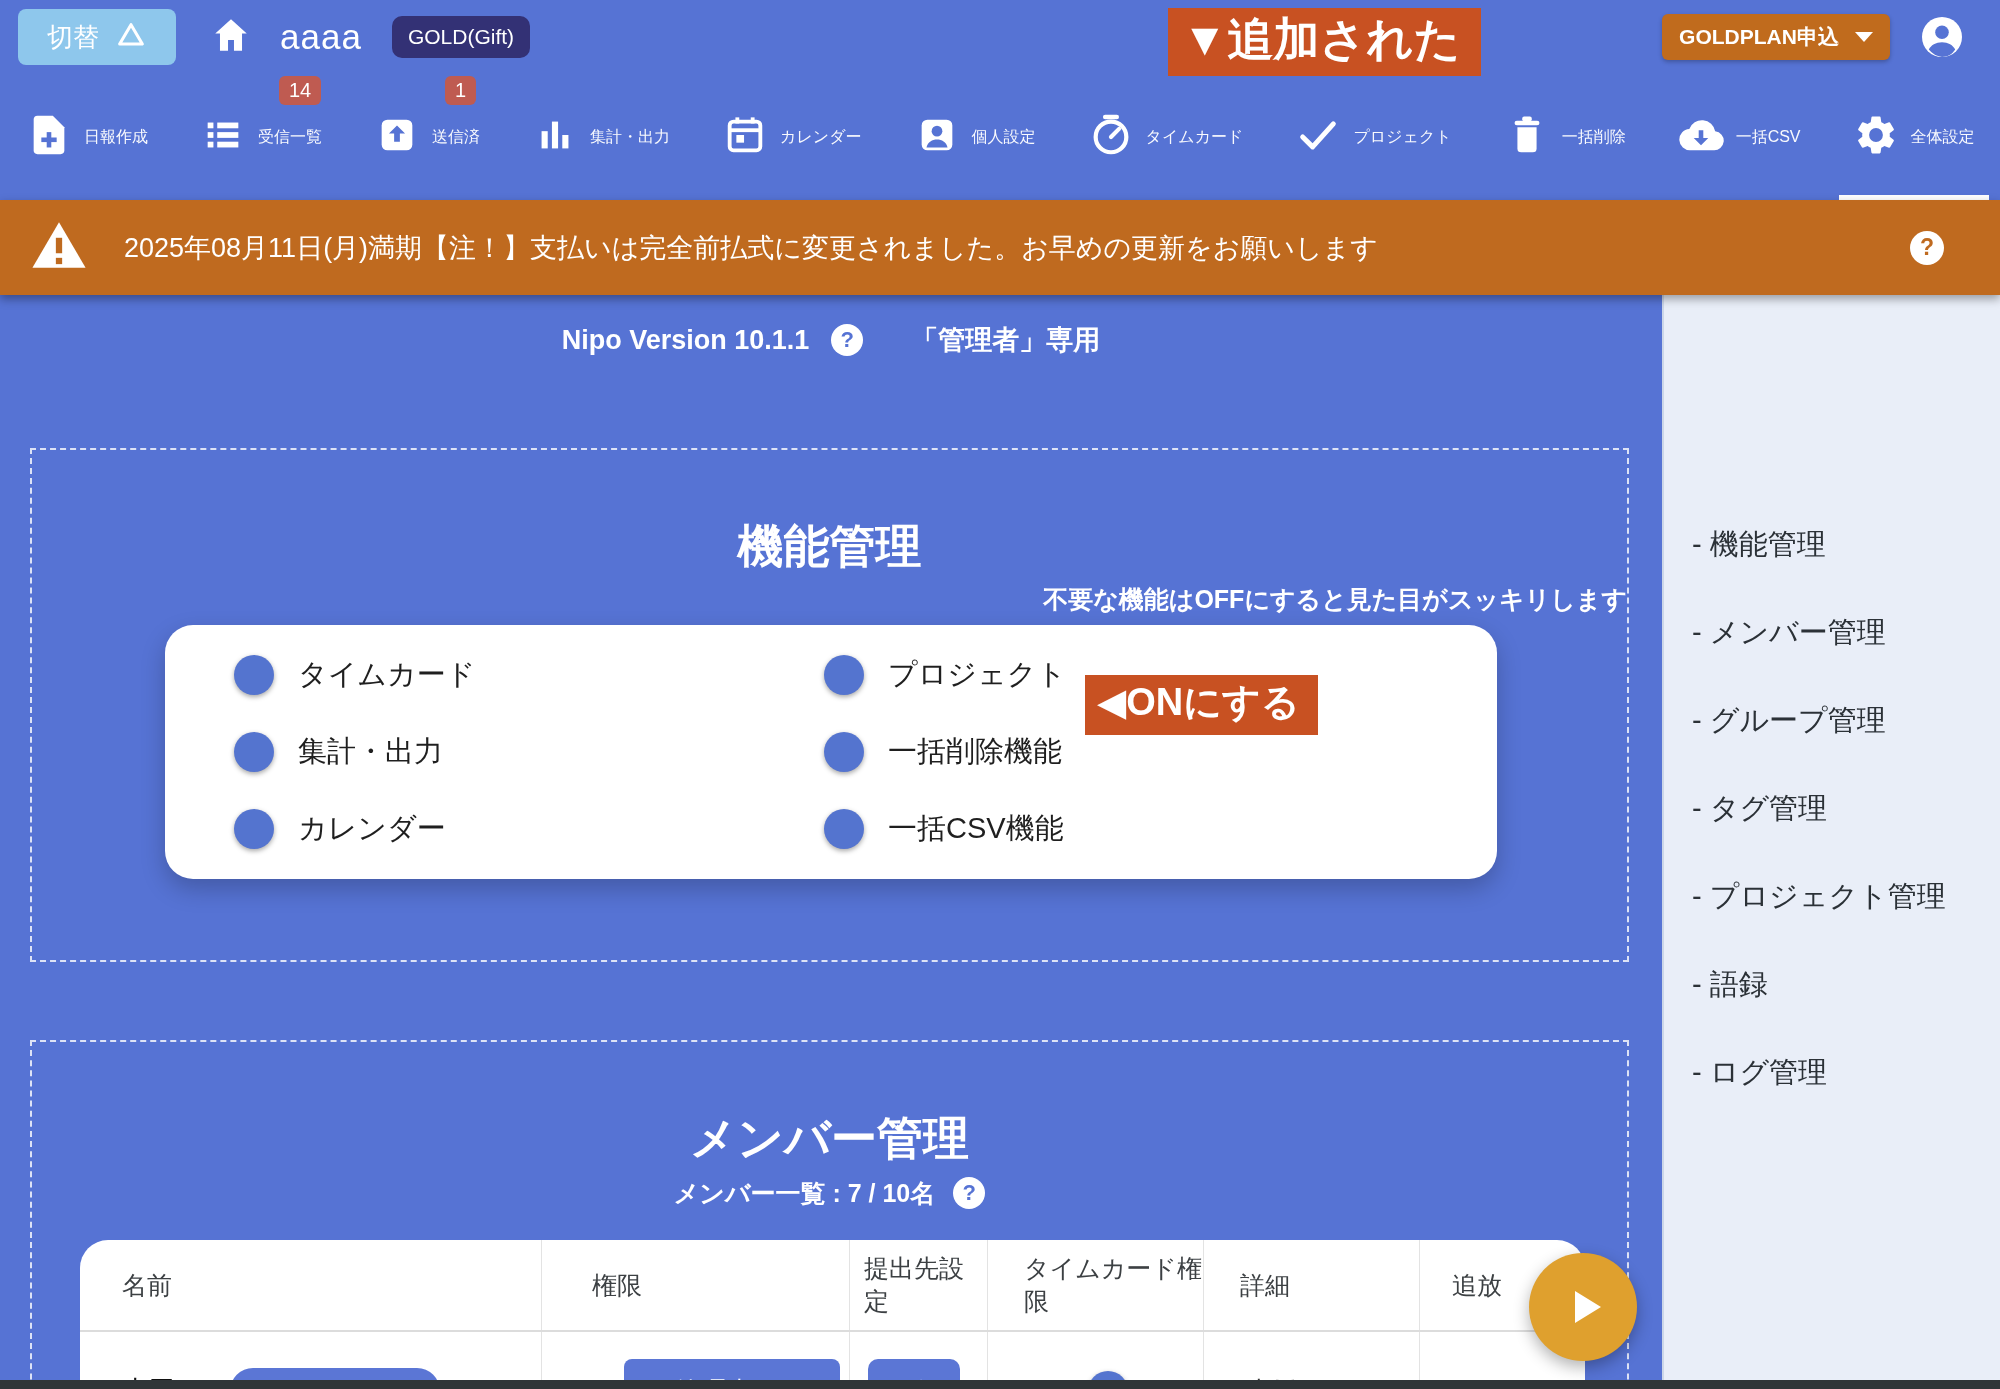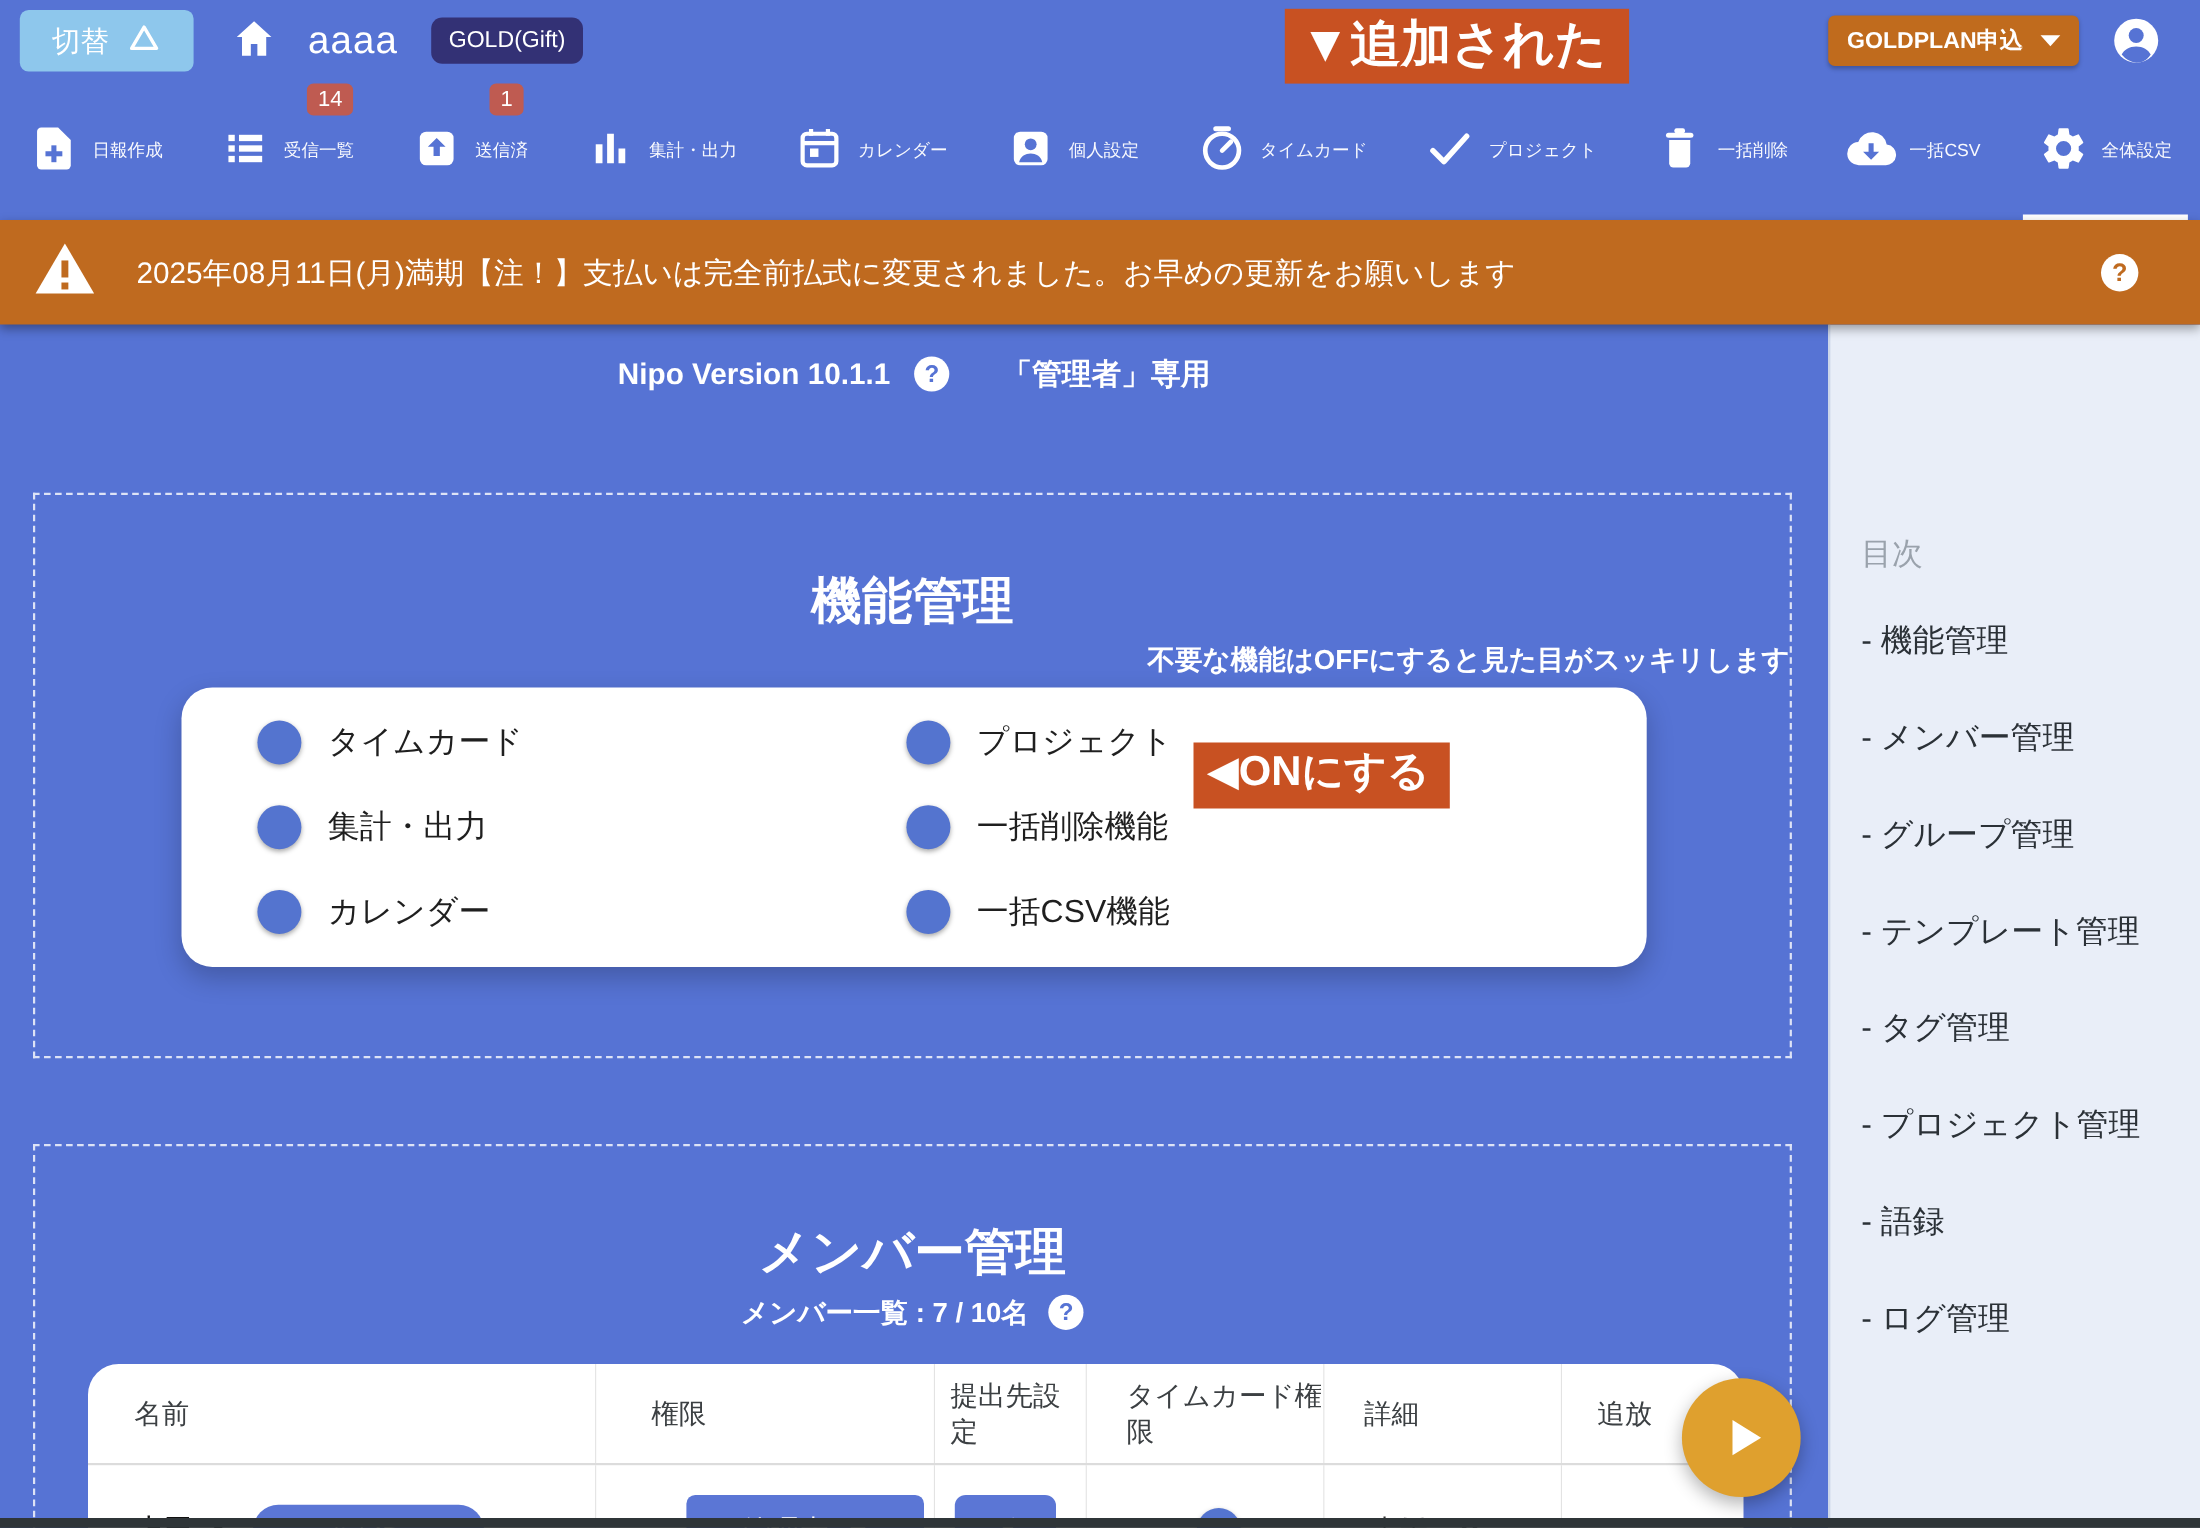--- a/index.html
+++ b/index.html
@@ -243,26 +243,24 @@
           <path d="M12 2.2 23 21H1z" fill="#fff"></path>
           <rect x="10.7" y="8.6" width="2.6" height="6.4" fill="#bf6a1f"></rect>
           <rect x="10.7" y="16.9" width="2.6" height="2.6" fill="#bf6a1f"></rect>
         </svg>
     </span>
     <span class="banner-text">2025年08月11日(月)満期【注！】支払いは完全前払式に変更されました。お早めの更新をお願いします</span>
     <span class="help banner-help" style="color:#bf6a1f;">?</span>
   </div>
 
   <div class="toc">
-    <div class="toc-title">目次</div>
     <div class="toc-list">
       <div class="toc-item">- 機能管理</div>
       <div class="toc-item">- メンバー管理</div>
       <div class="toc-item">- グループ管理</div>
-      <div class="toc-item">- テンプレート管理</div>
       <div class="toc-item">- タグ管理</div>
       <div class="toc-item">- プロジェクト管理</div>
       <div class="toc-item">- 語録</div>
       <div class="toc-item">- ログ管理</div>
     </div>
   </div>
 
   <div class="version-row">
     <span class="version-text">Nipo Version 10.1.1</span>
     <span class="help sm">?</span>

